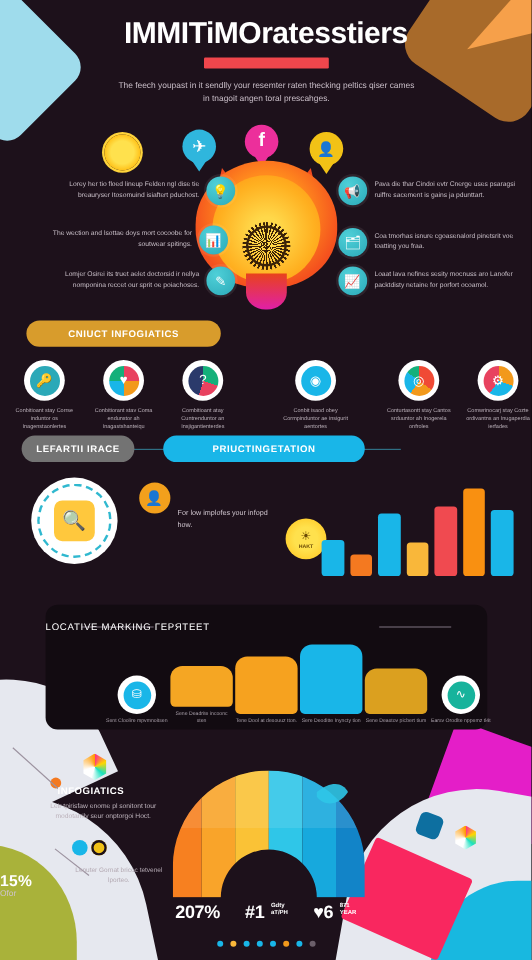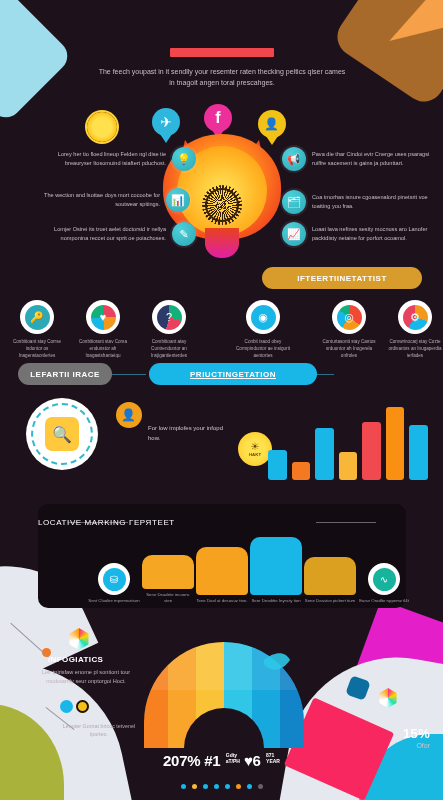--- a/index.html
+++ b/index.html
@@ -135,25 +135,25 @@
      align-items:center;justify-content:center;font-size:10px;color:#fff;}
   
   .bot-head{position:absolute;left:48px;top:655px;color:#fff;font-size:8px;
      font-weight:bold;letter-spacing:.4px;}
   .bot-body{position:absolute;left:38px;top:668px;width:96px;text-align:center;
      font-size:5.6px;line-height:8.6px;color:#bdb3bc;}
   .bot-body2{position:absolute;left:62px;top:722px;width:74px;text-align:center;
      font-size:5.4px;line-height:8px;color:#b4aab3;}
   .leader{position:absolute;background:#9d93a0;height:1px;}
   .fan{position:absolute;left:140px;top:638px;width:168px;height:110px;}
-  .stat-pct{position:absolute;left:0;right:13px;top:726px;text-align:right;}
+  .stat-pct{position:absolute;left:0;right:0;top:726px;text-align:left;}
   .stat-pct .big{color:#fff;font-size:13px;font-weight:bold;letter-spacing:.3px;}
   .stat-pct .sm{color:#cdc3cc;font-size:7px;margin-top:1px;}
   .statrow{position:absolute;left:0;right:0;top:752px;display:flex;
-     justify-content:center;align-items:flex-end;gap:4px;color:#fff;}
+     justify-content:center;align-items:flex-end;gap:21px;color:#fff;}
   .statrow .n{font-size:15px;font-weight:bold;letter-spacing:-.3px;}
   .statrow .sub{font-size:5px;line-height:6px;font-weight:bold;
      display:inline-block;vertical-align:top;margin-left:1px;}
   .dots{position:absolute;left:0;right:0;top:784px;display:flex;
      justify-content:center;gap:6px;}
   .dots i{width:5px;height:5px;border-radius:50%;display:block;}
   .wm{position:absolute;right:8px;top:400px;display:flex;align-items:center;
      gap:5px;opacity:.92;}
   .wm .badge{width:20px;height:20px;border-radius:50%;background:#e9e9ee;
      color:#6a6a72;font-size:6px;display:flex;align-items:center;justify-content:center;}
@@ -176,20 +176,21 @@
   <div class="deco d-pink-rect"></div>
   <div class="deco d-teal-sq"></div>
   <div class="hexgem gem1"></div>
   <div class="hexgem gem2"></div>
   <div class="deco dotsm" style="left:42px;top:648px;width:9px;height:9px;background:#f47920;"></div>
   <div class="deco leader" style="left:4px;top:640px;width:52px;transform:rotate(42deg);"></div>
   <div class="deco dotsm" style="left:60px;top:700px;width:13px;height:13px;background:#19b6e8;"></div>
   <div class="deco dotsm" style="left:76px;top:700px;width:13px;height:13px;background:#f2c216;box-shadow:inset 0 0 0 2px #1d111b;"></div>
   <div class="deco leader" style="left:42px;top:718px;width:36px;transform:rotate(38deg);"></div>
 
+  <div class="title">IMMITiMOratesstiers</div>
   <div class="title-rule"></div>
   <div class="subtitle blur">The feech youpast in it sendlly your resemter raten thecking peltics qiser cames in tnagoit angen toral prescahges.</div>
 
   <div class="sunburst" style="left:87px;top:112px;"></div>
 
   <div class="pin" style="left:152px;top:108px;background:#2fb6dd;">
     <span>✈</span>
     <i class="pin-tail" style="border-top:9px solid #2fb6dd;"></i>
   </div>
   <div class="pin" style="left:204px;top:104px;background:#ec2f9b;font-weight:bold;font-size:16px;">
@@ -249,22 +250,22 @@
       </div>
     <div class="txt blur">Coa tmorhas isnure cgoasenalord pinetsrit voe toatting you fraa.</div>
   </div>
   <div class="feat r" style="left:282px;top:222px;">
     <div class="ico">
       <span>📈</span>
       </div>
     <div class="txt blur">Loaat lava nefines sesity mocnuss aro Lanofer packtdisty netaine for porfort ocoamol.</div>
   </div>
 
-  <div class="pill amber" style="left:262px;top:267px;width:160px;">
-    <span>IFTEERTIINETATTIST</span>
+  <div class="pill amber" style="left:22px;top:267px;width:162px;">
+    <span>CNIUCT INFOGIATICS</span>
   </div>
 
   <div class="igrid" style="left:4px;top:300px;">
     <div class="icell">
       <div class="ring">
         <div class="inner" style="background:#2ba9b8;">
           <span>🔑</span>
           </div>
         </div>
       <div class="cap blur">Conbitioant stay Corrse induntor os Inagenstaonlertes</div>
@@ -310,21 +311,21 @@
       <div class="cap blur">Comwrinocarj stay Cozte ordivantns an Inugaperdia ierfades</div>
     </div>
 
   </div>
 
   <div class="connector" style="left:110px;top:374px;width:36px;"></div>
   <div class="connector" style="left:300px;top:374px;width:34px;"></div>
   <div class="pill orange" style="left:18px;top:363px;width:94px;">
     <span>LEFARTII IRACE</span>
     </div>
-  <div class="pill cyan" style="left:149px;top:363px;width:168px;text-decoration:underline;">
+  <div class="pill cyan" style="left:136px;top:363px;width:168px;">
     <span>PRIUCTINGETATION</span>
     </div>
 
   <div class="magnifier">
     <div class="mag-dash"></div>
     <div class="mag-sq">
       <span>🔍</span>
       </div>
   </div>
   <div class="coin" style="left:116px;top:402px;width:26px;height:26px;background:#f2a01c;font-size:12px;">

